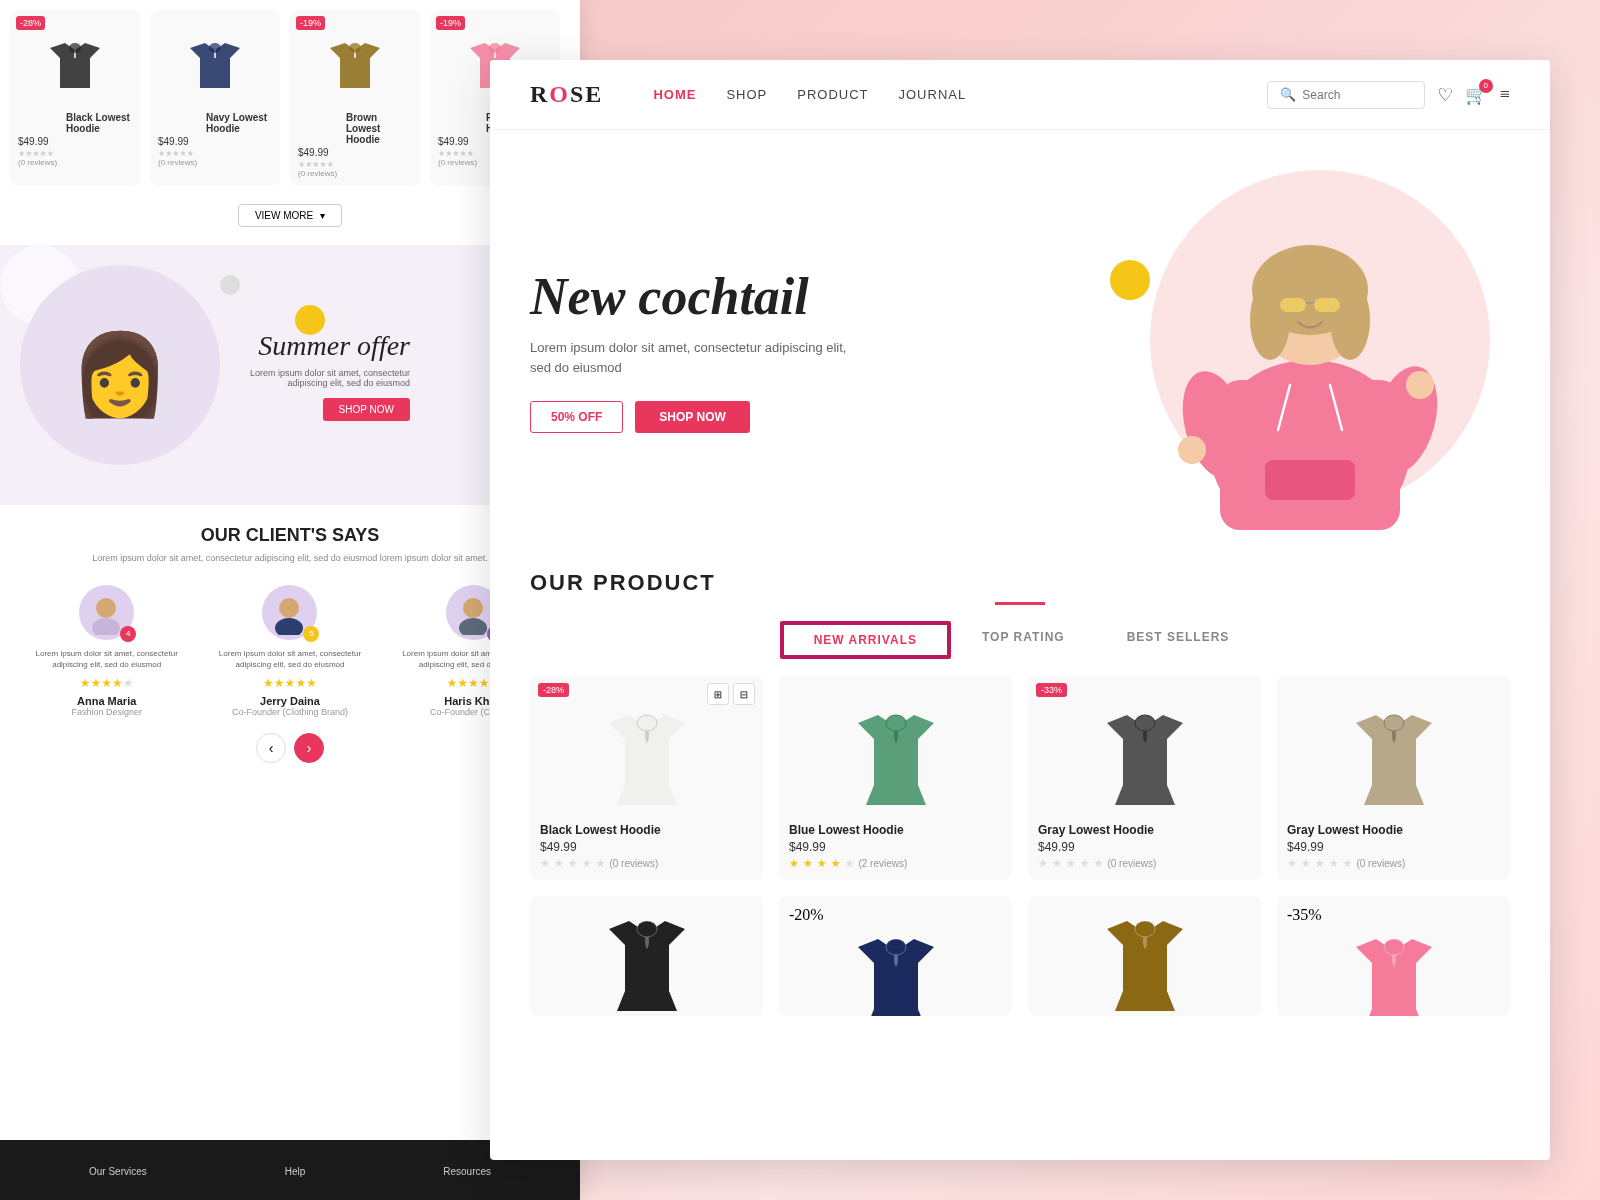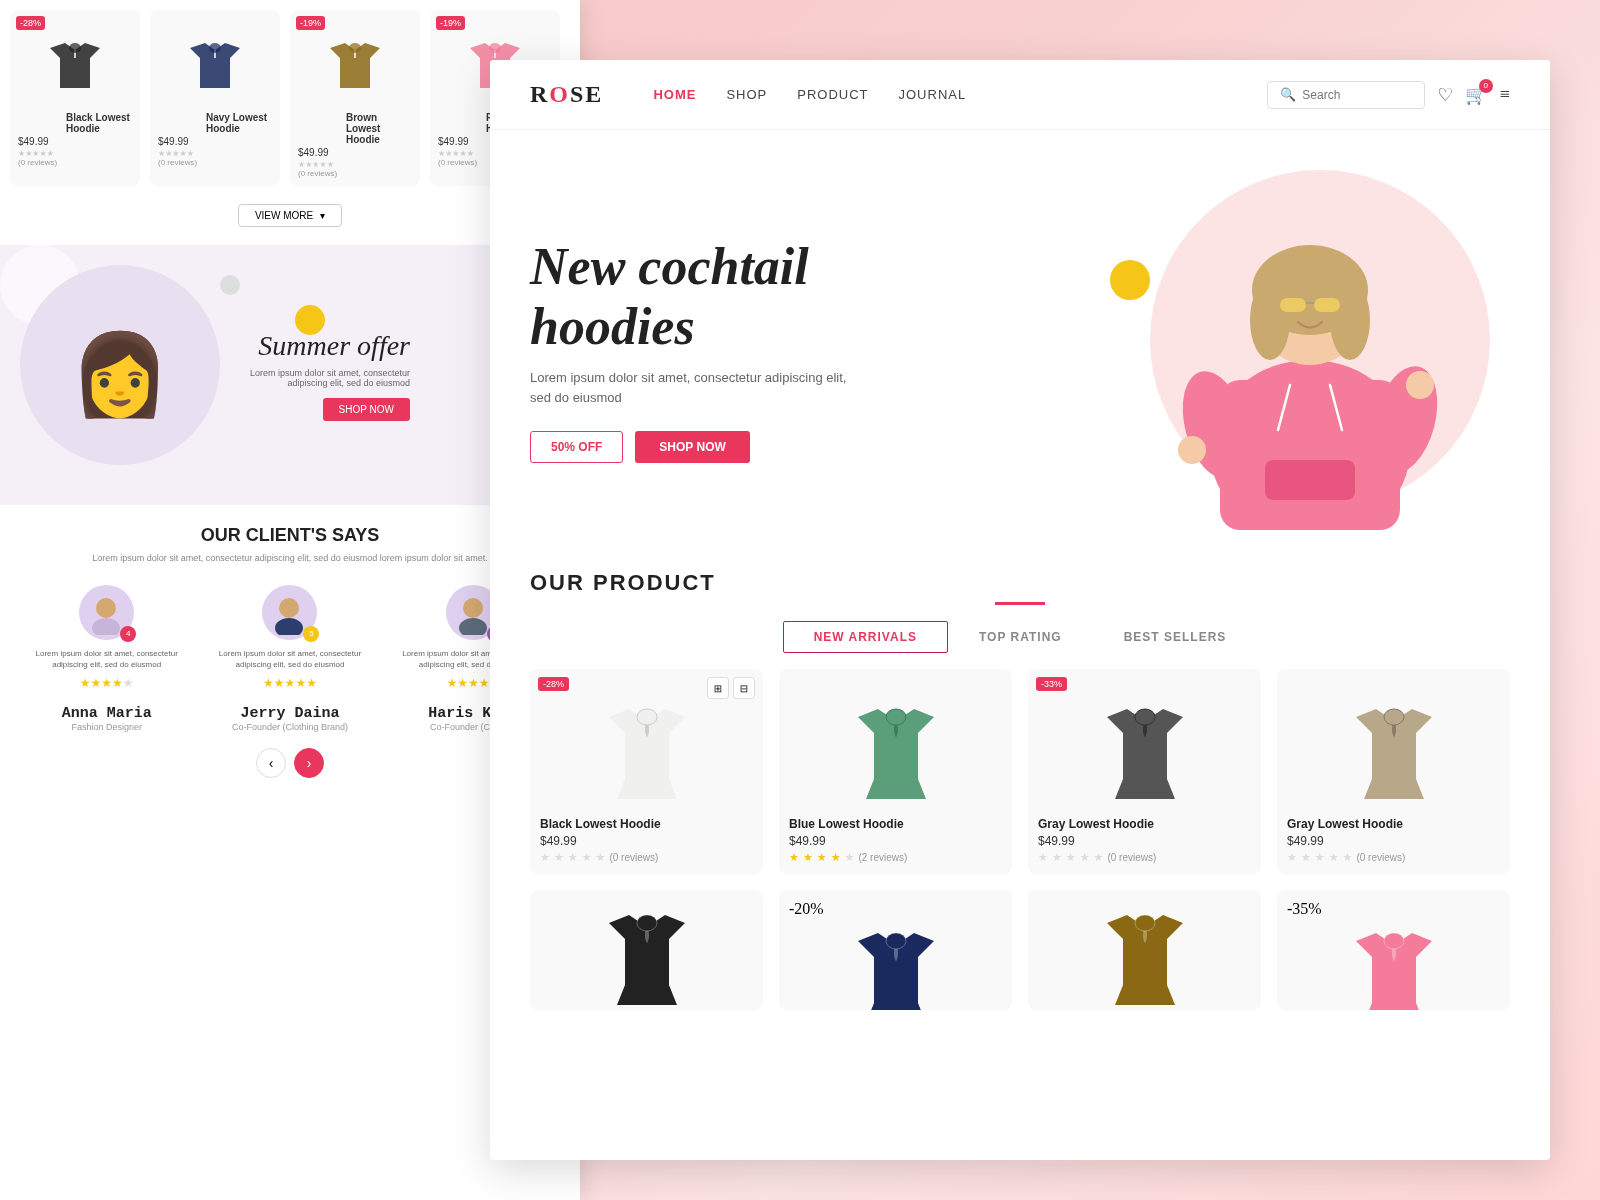--- a/index.html
+++ b/index.html
@@ -241,25 +241,25 @@
       color: #666;
       margin-top: 8px;
       line-height: 1.4;
     }
     .testimonial-stars {
       color: #f5c518;
       font-size: 12px;
       margin-top: 6px;
     }
     .testimonial-name {
-      font-size: 15px;
-      font-family: Liberation Mono, monospace;
+      font-size: 11px;
+      font-family: Liberation Sans, sans-serif;
       font-weight: bold;
       color: #222;
-      margin-top: 14px;
+      margin-top: 4px;
     }
     .testimonial-role {
       font-size: 9px;
       font-family: sans-serif;
       color: #999;
     }
 
     .carousel-controls {
       display: flex;
       justify-content: center;
@@ -520,21 +520,21 @@
       font-family: sans-serif;
       font-weight: 600;
       color: #888;
       cursor: pointer;
       border: 1px solid transparent;
       text-transform: uppercase;
       letter-spacing: 1px;
     }
     .tab-item.active {
       color: #e8365d;
-      border: 1px solid #be185d;
+      border: 4px solid #be185d;
       border-radius: 2px;
     }
 
     .products-grid {
       display: grid;
       grid-template-columns: repeat(4, 1fr);
       gap: 16px;
       margin-top: 16px;
     }
     .product-card {
@@ -804,20 +804,25 @@
     <div class="testimonial-name">Haris Khan</div>
     <div class="testimonial-role">Co-Founder (Clothing</div>
   </div>
       </div>
     <div class="carousel-controls">
       <button class="carousel-btn">‹</button>
       <button class="carousel-btn active">›</button>
     </div>
   </div>
 
+  <div class="back-footer" id="back-footer-container">
+  <div><span class="footer-col-title">Our Services</span></div>
+      <div><span class="footer-col-title">Help</span></div>
+      <div><span class="footer-col-title">Resources</span></div>
+    </div>
 
 </div>
 
 <div class="front-window">
 
   <nav class="navbar">
     <div class="logo">
       R<span style="color:#e8365d;">O</span>SE
     </div>
     <ul class="nav-links" id="nav-links-container">
@@ -837,21 +842,20 @@
         <span class="cart-badge">0</span>
       </div>
       <div class="nav-icon">≡</div>
     </div>
   </nav>
 
   <div class="hero">
     <div class="hero-text">
       <h1 class="hero-title">
         <span>New cochtail</span><br>
-        <span>hoodies</span>
       </h1>
       <p class="hero-subtitle">Lorem ipsum dolor sit amet, consectetur adipiscing elit, sed do eiusmod</p>
       <div class="hero-buttons">
         <button class="btn-outline">50% OFF</button>
         <button class="btn-filled">SHOP NOW</button>
       </div>
     </div>
     <div class="hero-image-area">
       <div class="hero-circle-bg"></div>
       <div class="hero-yellow-dot"></div>

